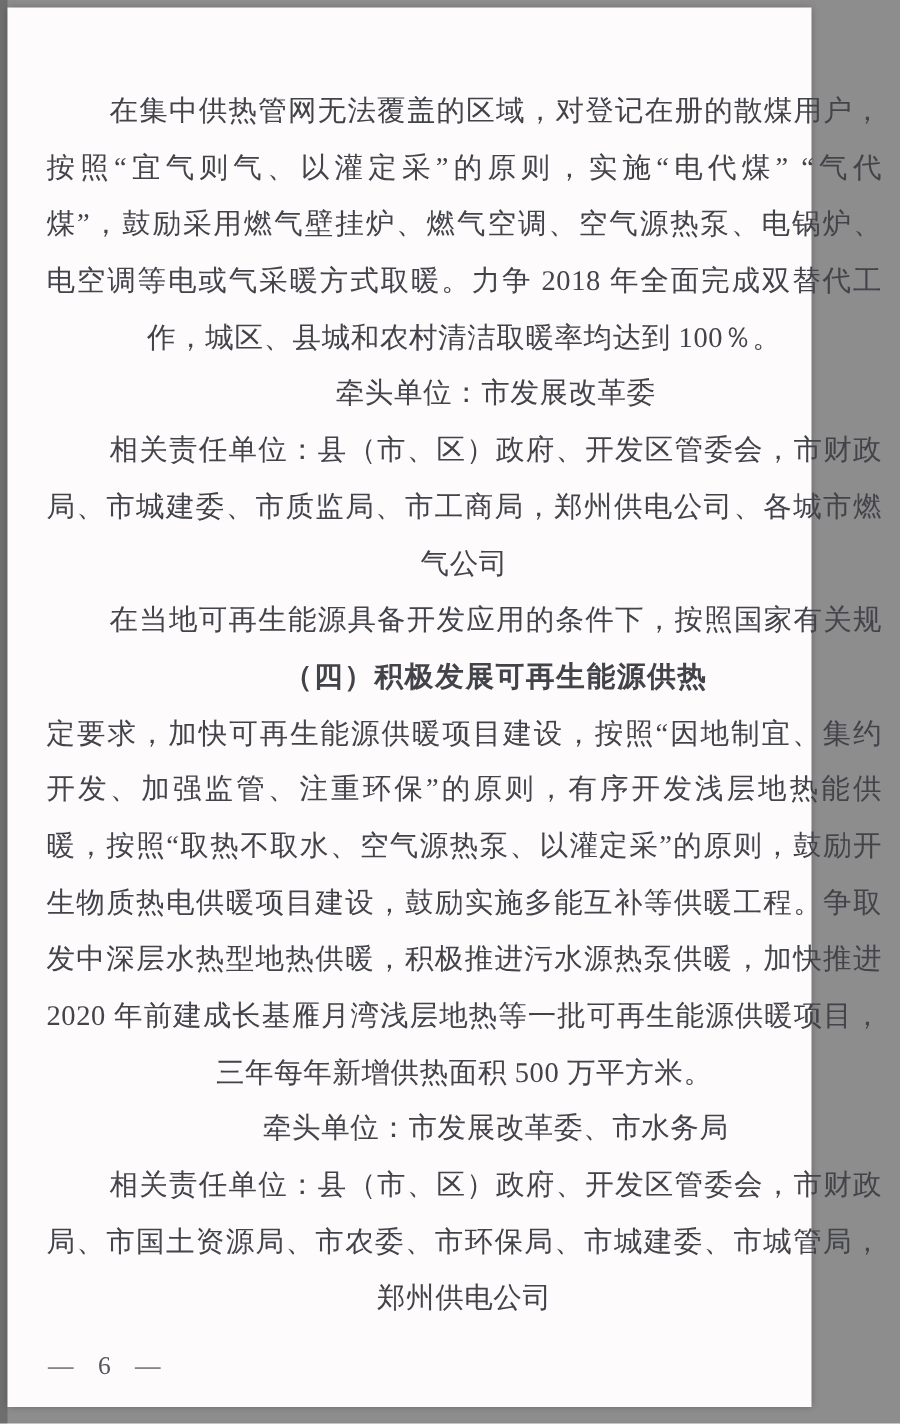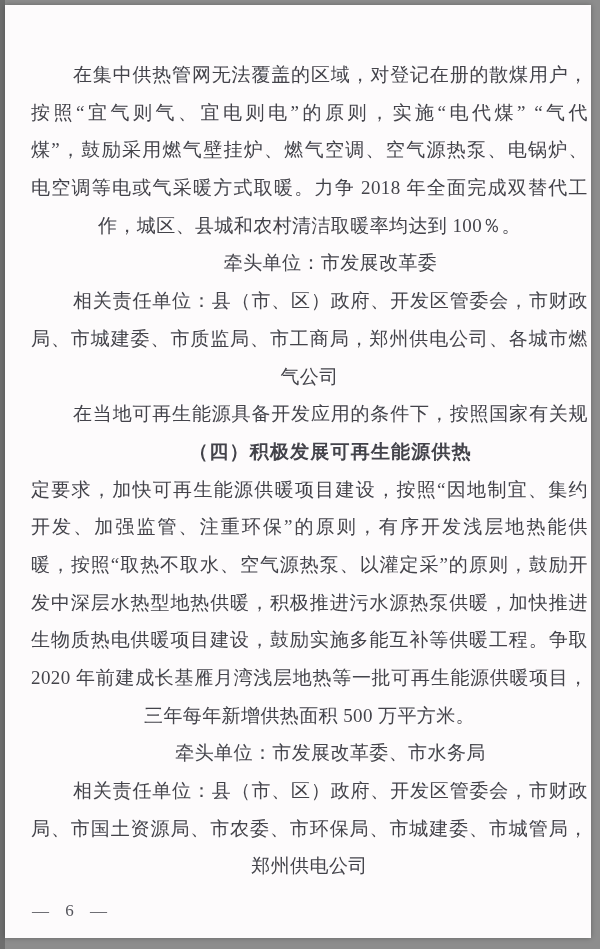--- a/index.html
+++ b/index.html
@@ -20,21 +20,21 @@
   }
   .edge-left {
     position: absolute;
     left: 0; top: 0;
     width: 5px; height: 949px;
     background: var(--frame-left);
   }
   .paper {
     position: absolute;
     left: 5px; top: 5px;
-    width: 586px; height: 933px;
+    width: 536px; height: 933px;
     background: var(--paper);
     box-shadow: 0 0 5px rgba(0,0,0,0.28);
   }
   .content {
     position: absolute;
     left: 26px; top: 51px;
     width: 557px;
     color: var(--ink);
     font-size: 19px;
     letter-spacing: 0.4px;
@@ -65,35 +65,35 @@
   }
 </style>
 </head>
 <body>
 
 <div class="edge-left"></div>
 
 <div class="paper">
   <div class="content">
       <div class="line fill indent">在集中供热管网无法覆盖的区域，对登记在册的散煤用户，</div>
-      <div class="line fill">按照“宜气则气、宜电则电”的原则，实施“电代煤” “气代</div>
+      <div class="line fill">按照“宜气则气、以灌定采”的原则，实施“电代煤” “气代</div>
       <div class="line fill">煤”，鼓励采用燃气壁挂炉、燃气空调、空气源热泵、电锅炉、</div>
       <div class="line fill">电空调等电或气采暖方式取暖。力争 2018 年全面完成双替代工</div>
       <div class="line">作，城区、县城和农村清洁取暖率均达到 100％。</div>
       <div class="line indent">牵头单位：市发展改革委</div>
       <div class="line fill indent">相关责任单位：县（市、区）政府、开发区管委会，市财政</div>
       <div class="line fill">局、市城建委、市质监局、市工商局，郑州供电公司、各城市燃</div>
       <div class="line">气公司</div>
       <div class="line fill indent">在当地可再生能源具备开发应用的条件下，按照国家有关规</div>
       <div class="line indent bold">（四）积极发展可再生能源供热</div>
       <div class="line fill">定要求，加快可再生能源供暖项目建设，按照“因地制宜、集约</div>
       <div class="line fill">开发、加强监管、注重环保”的原则，有序开发浅层地热能供</div>
       <div class="line fill">暖，按照“取热不取水、空气源热泵、以灌定采”的原则，鼓励开</div>
+      <div class="line fill">生物质热电供暖项目建设，鼓励实施多能互补等供暖工程。争取</div>
       <div class="line fill">发中深层水热型地热供暖，积极推进污水源热泵供暖，加快推进</div>
-      <div class="line fill">生物质热电供暖项目建设，鼓励实施多能互补等供暖工程。争取</div>
       <div class="line fill">2020 年前建成长基雁月湾浅层地热等一批可再生能源供暖项目，</div>
       <div class="line">三年每年新增供热面积 500 万平方米。</div>
       <div class="line indent">牵头单位：市发展改革委、市水务局</div>
       <div class="line fill indent">相关责任单位：县（市、区）政府、开发区管委会，市财政</div>
       <div class="line fill">局、市国土资源局、市农委、市环保局、市城建委、市城管局，</div>
       <div class="line">郑州供电公司</div>
     </div>
   <div class="pagenum">— 6 —</div>
 </div>
 

